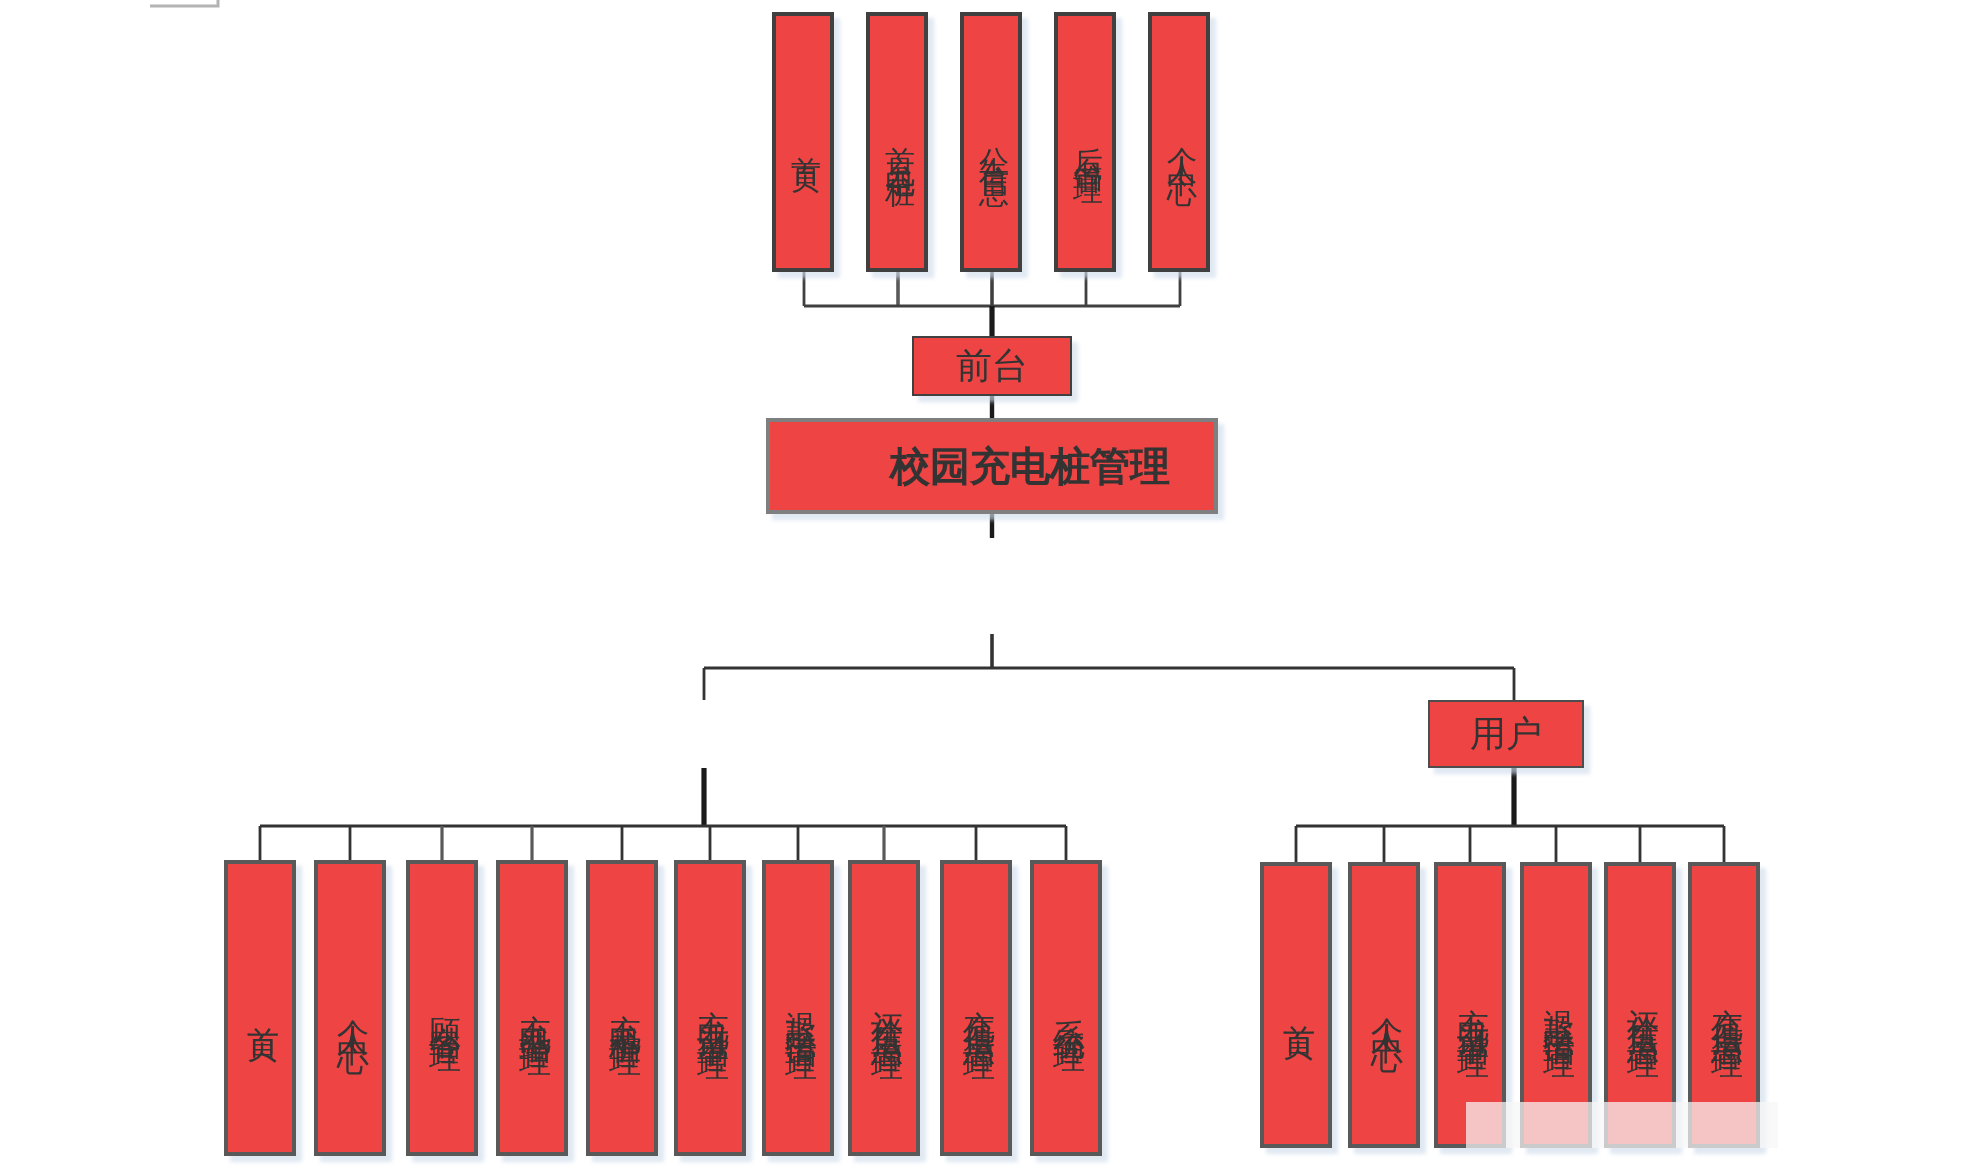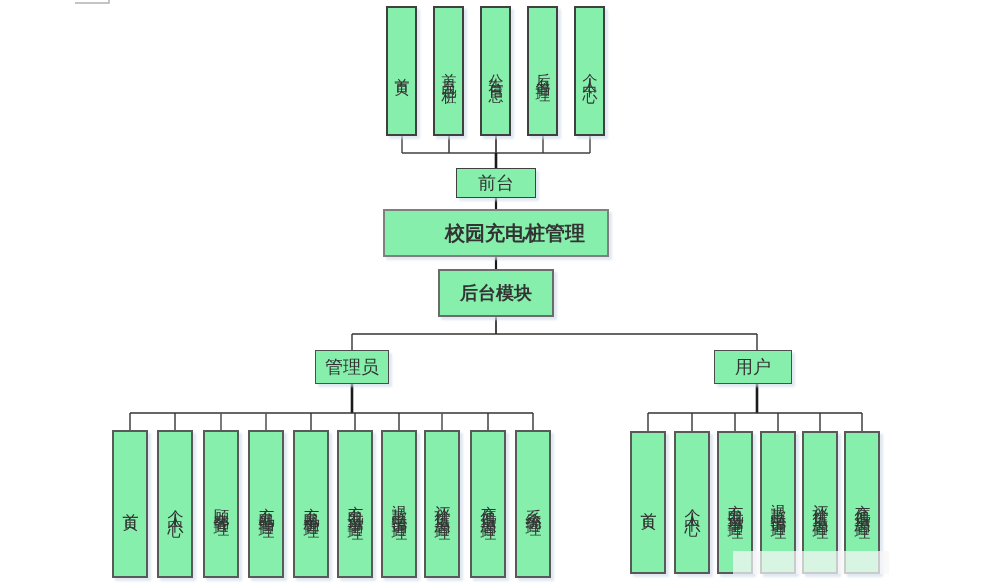--- a/index.html
+++ b/index.html
@@ -7,21 +7,21 @@
     position:relative;
     width:994px;height:587px;
     background:#ffffff;
     font-family:"Liberation Sans",sans-serif;
     color:#333333;
     overflow:hidden;
   }
   #wires{position:absolute;left:0;top:0;width:994px;height:587px;}
   .node{
     position:absolute;
-    background:#86efac;
+    background:#ef4444;
     border:2px solid #595959;
     display:flex;align-items:center;justify-content:center;
     box-sizing:border-box;
     box-shadow:3px 3px 2px rgba(208,219,235,0.65);
     color:#333333;
   }
   
   .tbox{
     top:6px;width:31px;height:130px;
     border:2px solid #404040;
@@ -100,23 +100,21 @@
   </svg>
 
   <div class="node tbox" style="left:386px">首页</div>
   <div class="node tbox" style="left:433px">首充电桩</div>
   <div class="node tbox" style="left:480px">公告信息</div>
   <div class="node tbox" style="left:527px">后台管理</div>
   <div class="node tbox" style="left:574px">个人中心</div>
 
   <div class="node hbox" id="node-front">前台</div>
   <div class="node" id="node-root">校园充电桩管理</div>
-  <div class="node" id="node-backend">后台模块</div>
 
-  <div class="node hbox" id="node-admin">管理员</div>
   <div class="node hbox" id="node-user">用户</div>
 
   <div class="node bbox abox" style="left:112px">首页</div>
   <div class="node bbox abox" style="left:157px">个人中心</div>
   <div class="node bbox abox" style="left:203px">顾客管理</div>
   <div class="node bbox abox" style="left:248px">充电站管理</div>
   <div class="node bbox abox" style="left:293px">充电桩管理</div>
   <div class="node bbox abox" style="left:337px">充电订单管理</div>
   <div class="node bbox abox" style="left:381px">退款申请管理</div>
   <div class="node bbox abox" style="left:424px">评价信息管理</div>

